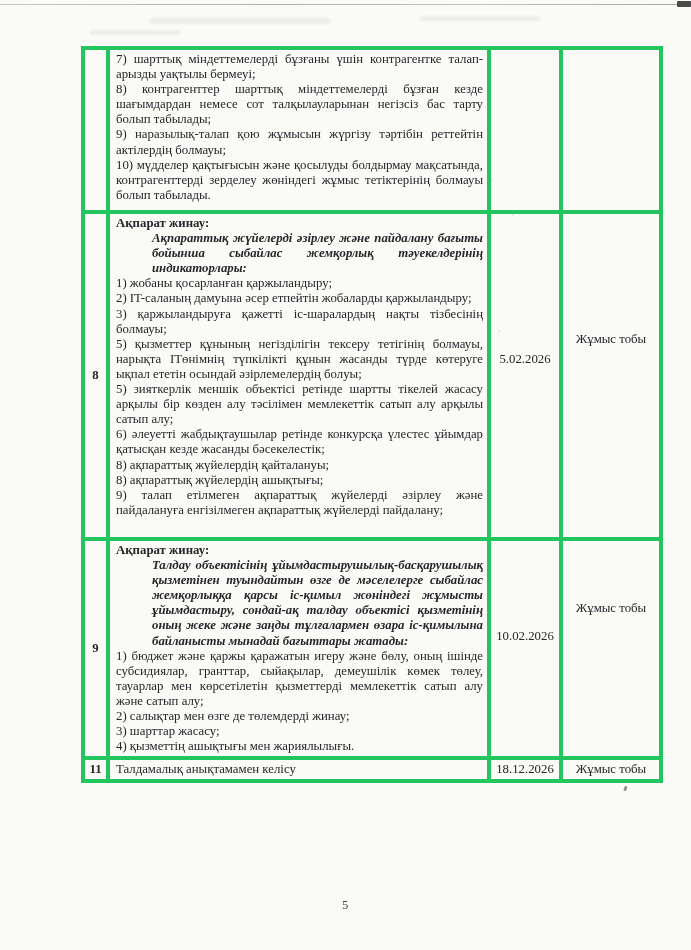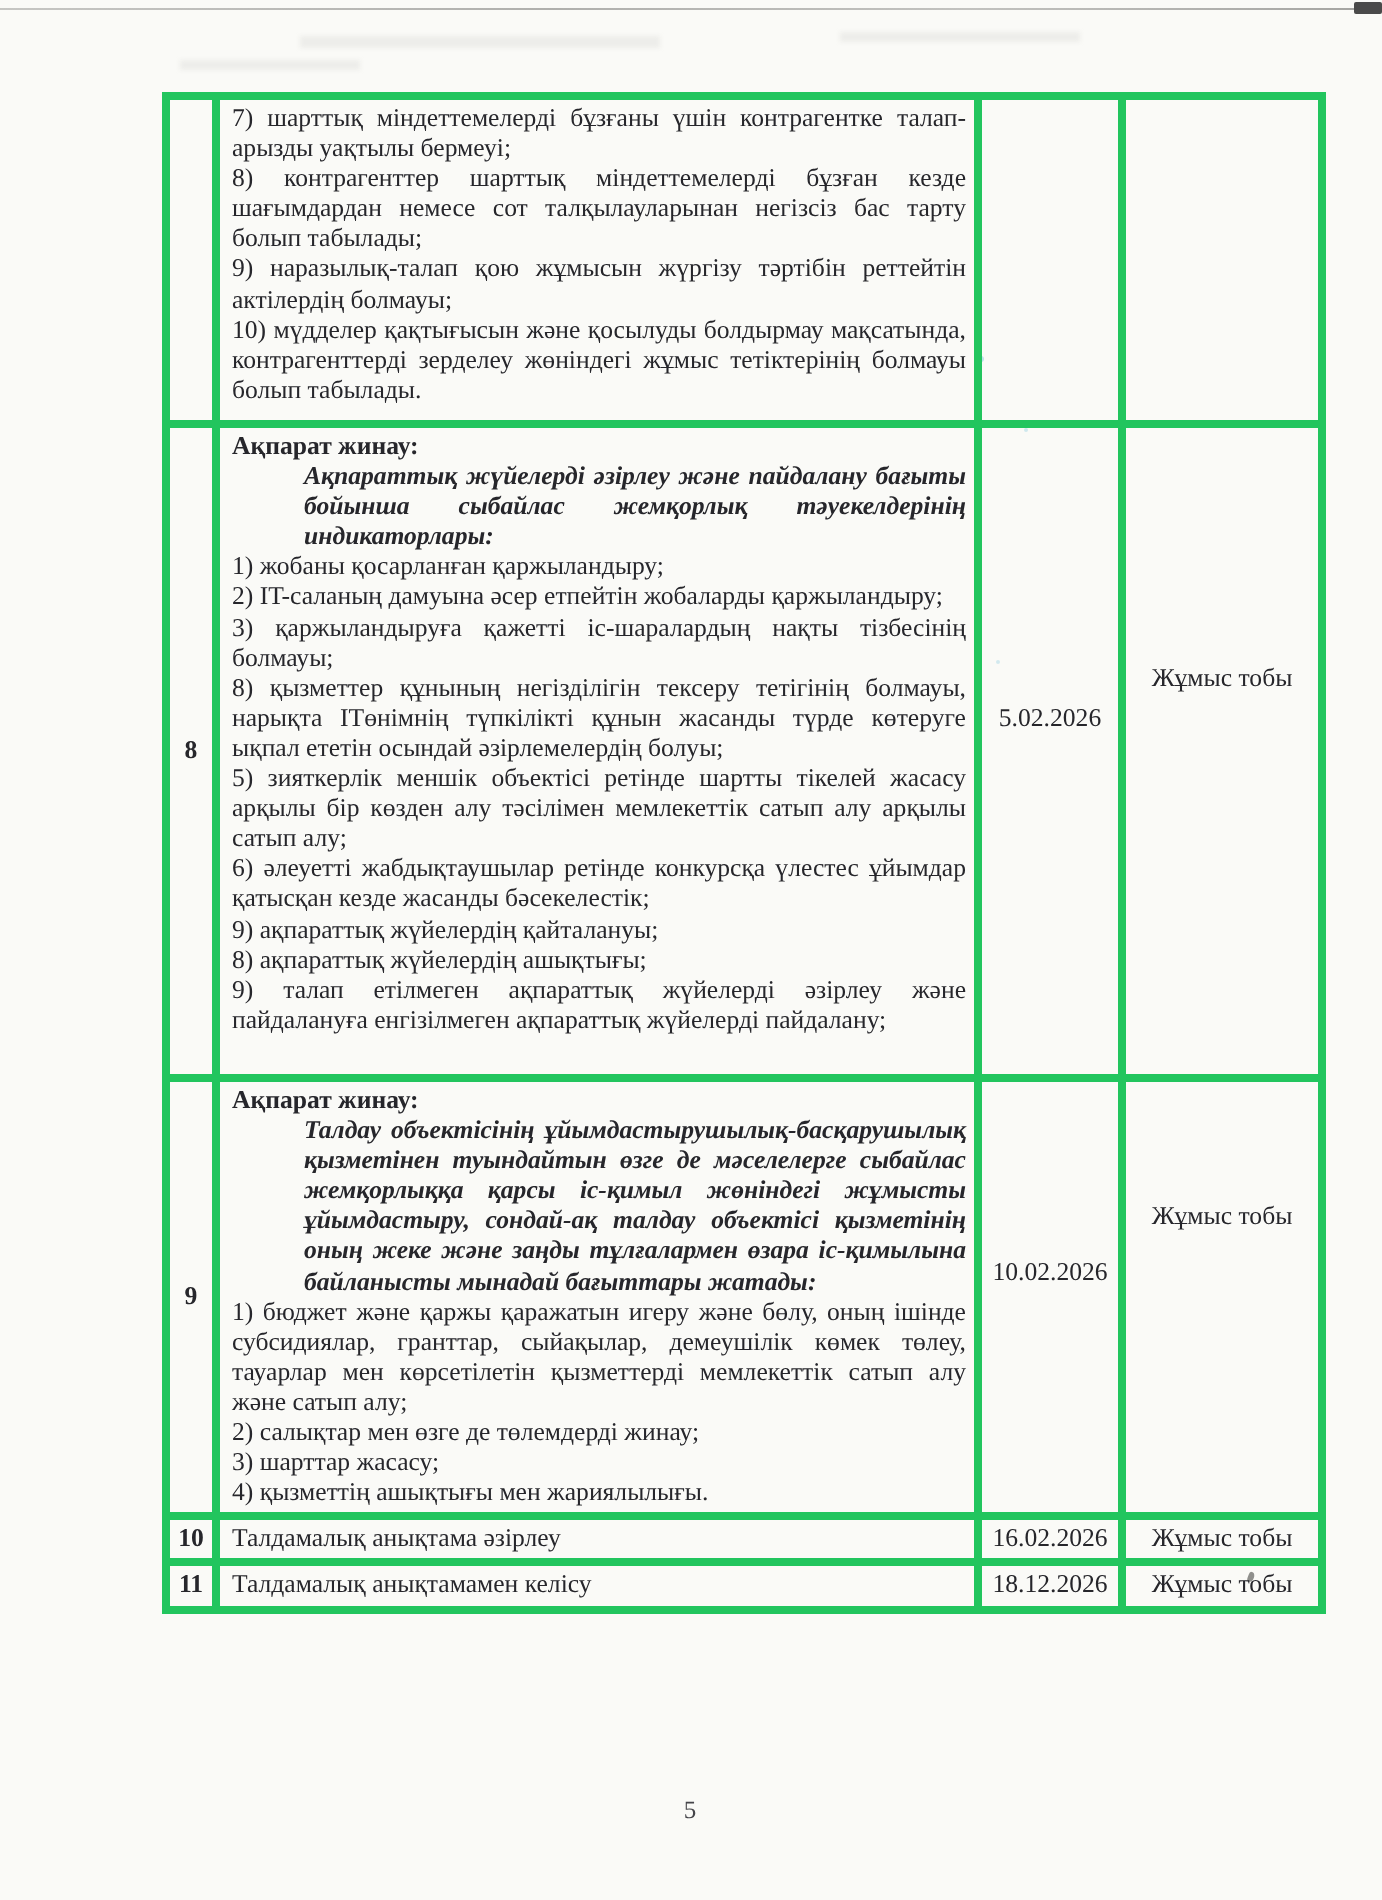--- a/index.html
+++ b/index.html
@@ -96,24 +96,24 @@
       </tr>
 
       <tr style="height:327px;">
         <td class="num">8</td>
         <td>
           <p class="heading">Ақпарат жинау:</p>
           <p class="subheading">Ақпараттық жүйелерді әзірлеу және пайдалану бағыты бойынша сыбайлас жемқорлық тәуекелдерінің индикаторлары:</p>
           <p>1) жобаны қосарланған қаржыландыру;</p>
           <p>2) IT-саланың дамуына әсер етпейтін жобаларды қаржыландыру;</p>
           <p>3) қаржыландыруға қажетті іс-шаралардың нақты тізбесінің болмауы;</p>
-          <p>8) қызметтер құнының негізділігін тексеру тетігінің болмауы, нарықта ITөнімнің түпкілікті құнын жасанды түрде көтеруге ықпал ететін осындай әзірлемелердің болуы;</p>
+          <p>5) қызметтер құнының негізділігін тексеру тетігінің болмауы, нарықта ITөнімнің түпкілікті құнын жасанды түрде көтеруге ықпал ететін осындай әзірлемелердің болуы;</p>
           <p>5) зияткерлік меншік объектісі ретінде шартты тікелей жасасу арқылы бір көзден алу тәсілімен мемлекеттік сатып алу арқылы сатып алу;</p>
           <p>6) әлеуетті жабдықтаушылар ретінде конкурсқа үлестес ұйымдар қатысқан кезде жасанды бәсекелестік;</p>
-          <p>9) ақпараттық жүйелердің қайталануы;</p>
+          <p>8) ақпараттық жүйелердің қайталануы;</p>
           <p>8) ақпараттық жүйелердің ашықтығы;</p>
           <p>9) талап етілмеген ақпараттық жүйелерді әзірлеу және пайдалануға енгізілмеген ақпараттық жүйелерді пайдалану;</p>
         </td>
         <td class="date-cell">
           <span class="nudge n-d8">5.02.2026</span>
         </td>
         <td class="exec-cell">
           <span class="nudge n-e8">Жұмыс тобы</span>
         </td>
       </tr>
@@ -129,28 +129,20 @@
           <p>4) қызметтің ашықтығы мен жариялылығы.</p>
         </td>
         <td class="date-cell">
           <span class="nudge n-d9">10.02.2026</span>
         </td>
         <td class="exec-cell">
           <span class="nudge n-e9">Жұмыс тобы</span>
         </td>
       </tr>
 
-      <tr style="height:17px;">
-        <td class="num">10</td>
-        <td>
-          <p>Талдамалық анықтама әзірлеу</p>
-        </td>
-        <td class="date-cell">16.02.2026</td>
-        <td class="exec-cell">Жұмыс тобы</td>
-      </tr>
 
       <tr style="height:18px;">
         <td class="num">11</td>
         <td>
           <p>Талдамалық анықтамамен келісу</p>
         </td>
         <td class="date-cell">18.12.2026</td>
         <td class="exec-cell">Жұмыс тобы</td>
       </tr>
 

